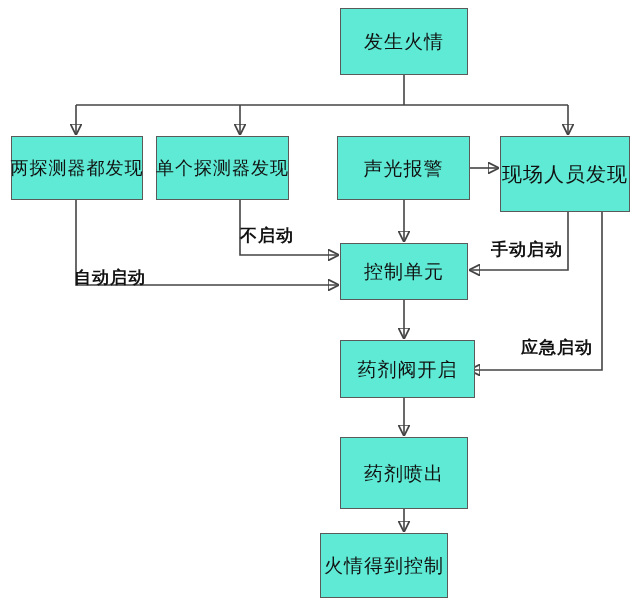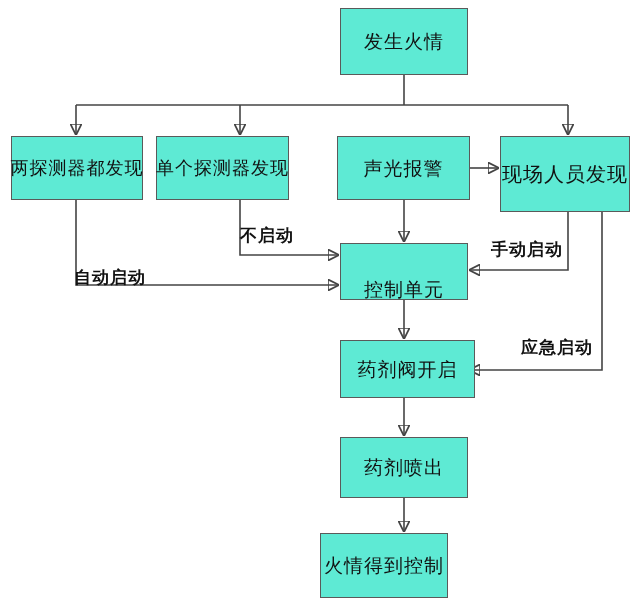--- a/index.html
+++ b/index.html
@@ -103,27 +103,27 @@
   </div>
   <div class="node" id="node-single_det" style="left: 156px; top: 136px; width: 133px; height: 64px; font-size: 18px; border-color: rgb(90, 90, 90); color: rgb(17, 17, 17);">
     <span class="node-label">单个探测器发现</span>
   </div>
   <div class="node" id="node-alarm" style="left: 337px; top: 136px; width: 133px; height: 64px; font-size: 19px; border-color: rgb(90, 90, 90); color: rgb(17, 17, 17);">
     <span class="node-label">声光报警</span>
   </div>
   <div class="node" id="node-staff" style="left: 500px; top: 136px; width: 130px; height: 76px; font-size: 20px; border-color: rgb(90, 90, 90); color: rgb(17, 17, 17);">
     <span class="node-label">现场人员发现</span>
   </div>
-  <div class="node" id="node-control" style="left: 340px; top: 243px; width: 128px; height: 57px; font-size: 19px; border-color: rgb(90, 90, 90); color: rgb(17, 17, 17); align-items: flex-end;">
+  <div class="node" id="node-control" style="left: 340px; top: 243px; width: 128px; height: 57px; font-size: 19px; border-color: rgb(90, 90, 90); color: rgb(17, 17, 17);">
     <span class="node-label">控制单元</span>
   </div>
   <div class="node" id="node-valve" style="left: 340px; top: 340px; width: 135px; height: 58px; font-size: 19px; border-color: rgb(90, 90, 90); color: rgb(17, 17, 17);">
     <span class="node-label">药剂阀开启</span>
   </div>
-  <div class="node" id="node-spray" style="left: 340px; top: 437px; width: 128px; height: 61px; font-size: 19px; border-color: rgb(90, 90, 90); color: rgb(17, 17, 17); text-align: right;">
+  <div class="node" id="node-spray" style="left: 340px; top: 437px; width: 128px; height: 72px; font-size: 19px; border-color: rgb(90, 90, 90); color: rgb(17, 17, 17); text-align: right;">
     <span class="node-label">药剂喷出</span>
   </div>
   <div class="node" id="node-controlled" style="left: 320px; top: 533px; width: 128px; height: 65px; font-size: 19px; border-color: rgb(90, 90, 90); color: rgb(17, 17, 17);">
     <span class="node-label">火情得到控制</span>
   </div>
 
   <div class="edge-label" id="elabel-auto_start" style="left: 74px; top: 255px; font-size: 17px; color: rgb(17, 17, 17); margin-top: 11px;">自动启动</div>
   <div class="edge-label" id="elabel-no_start" style="left: 240px; top: 224px; font-size: 17px; color: rgb(17, 17, 17);">不启动</div>
   <div class="edge-label" id="elabel-manual_start" style="left: 491px; top: 238px; font-size: 17px; color: rgb(17, 17, 17); text-align: center;">手动启动</div>
   <div class="edge-label" id="elabel-emergency_start" style="left: 521px; top: 336px; font-size: 17px; color: rgb(17, 17, 17);">应急启动</div>

